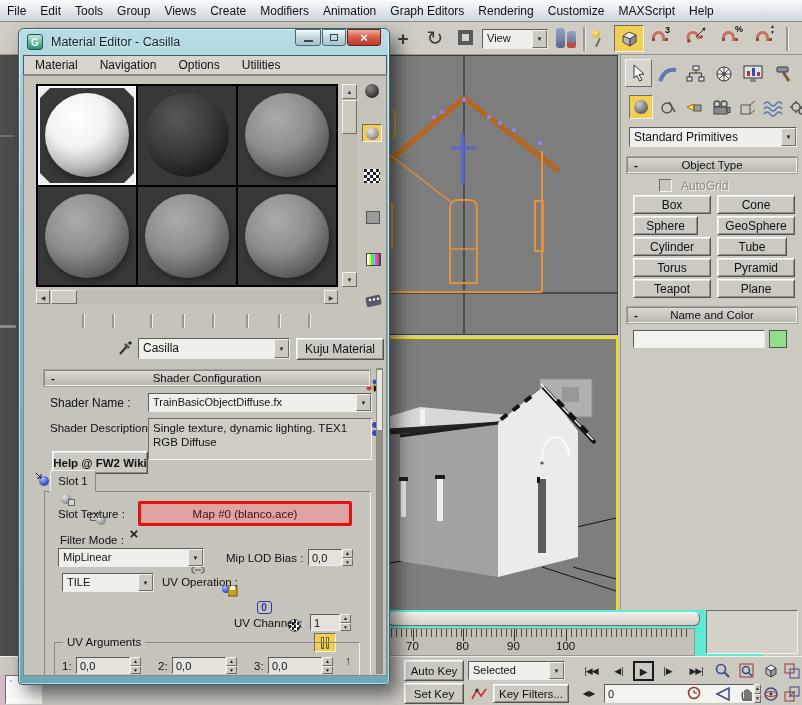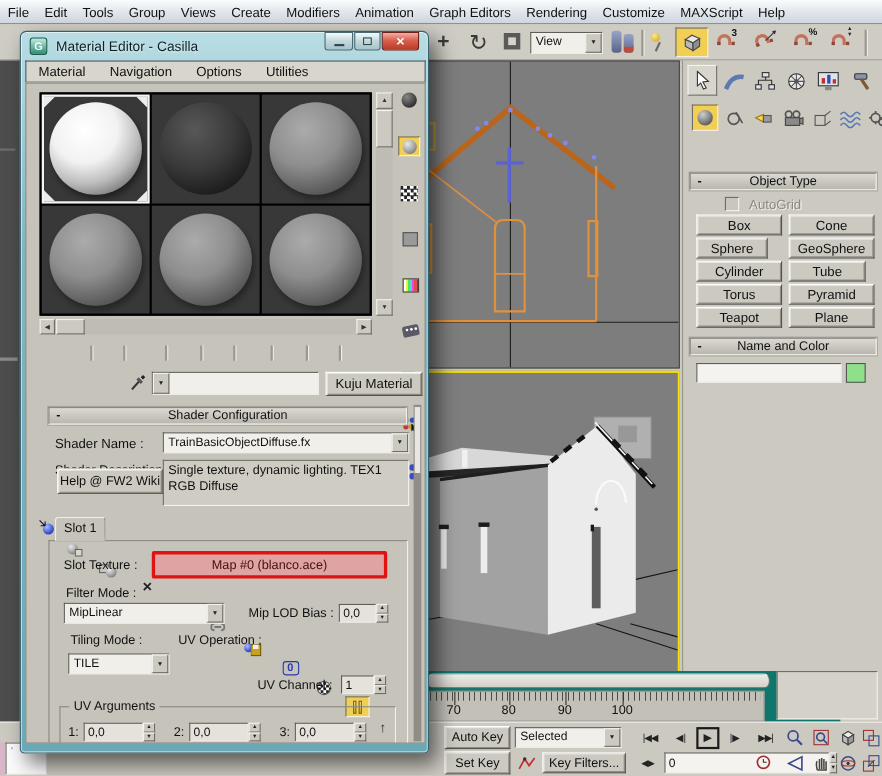--- a/index.html
+++ b/index.html
@@ -293,20 +293,24 @@
         </svg>
     </div>
     <div class="abs btn" style="left:166px;top:42px;width:22px;height:22px;">
       <svg width="18" height="18" viewBox="0 0 18 18">
           <circle cx="7" cy="8" r="4" fill="none" stroke="#555" stroke-width="1.5"></circle>
           <circle cx="13" cy="12" r="3" fill="none" stroke="#555" stroke-width="1.5"></circle>
           <path d="M7,2 v2 M7,12 v2 M1,8 h2 M11,8 h2" stroke="#555" stroke-width="1.5"></path>
         </svg>
     </div>
 
+    <div class="abs dd" style="left:8px;top:72px;width:168px;height:20px;">
+      <span class="val" style="font-size:12px;">Standard Primitives</span>
+      <span class="arw">▼</span>
+    </div>
 
     <div class="abs rollhdr" style="left:6px;top:102px;width:170px;height:16px;">
       <span class="minus">-</span>
       <span class="ttl">Object Type</span>
     </div>
     <div class="abs" style="left:38px;top:124px;width:13px;height:13px;">
       <div class="sunken" style="width:13px;height:13px;background:#c9c6be;"></div>
     </div>
     <div class="abs" style="left:60px;top:124px;color:#8d8a82;text-shadow:1px 1px 0 #f2f0ea;font-size:12px;">AutoGrid</div>
     <div class="abs raised2 btn cp-btn" style="left:12px;top:140px;width:78px;height:19px;">Box</div>
@@ -321,21 +325,21 @@
     <div class="abs raised2 btn cp-btn" style="left:96px;top:224px;width:78px;height:19px;">Plane</div>
 
     <div class="abs rollhdr" style="left:6px;top:252px;width:170px;height:16px;">
       <span class="minus">-</span>
       <span class="ttl">Name and Color</span>
     </div>
     <input class="abs fld" style="left: 12px; top: 275px; width: 132px; height: 18px; background: rgb(244, 243, 239);" value="">
     <div class="abs" style="left:148px;top:275px;width:18px;height:18px;background:#8ee08b;border:1px solid #555;"></div>
   </div>
 
-  <div class="abs" style="left:388px;top:610px;width:376px;height:48px;background:#0f766e;">
+  <div class="abs" style="left:388px;top:610px;width:376px;height:48px;background:#5eead4;">
     <div class="abs raised" style="left:0;top:2px;width:312px;height:14px;background:linear-gradient(#efede8,#d2cfc7);border-radius:6px;"></div>
     <div class="abs" style="left:0;top:18px;width:307px;height:28px;background:#c3c0b8;border:1px solid #9a978f;">
       <div class="abs" style="left:2px;top:0;width:300px;height:8px;background:repeating-linear-gradient(90deg,#4e4b45 0 1px,transparent 1px 5px);"></div>
       <div class="abs" style="left:24px;top:0;width:1px;height:12px;background:#333;"></div>
       <div class="abs" style="left:74px;top:0;width:1px;height:12px;background:#333;"></div>
       <div class="abs" style="left:125px;top:0;width:1px;height:12px;background:#333;"></div>
       <div class="abs" style="left:177px;top:0;width:1px;height:12px;background:#333;"></div>
       <span class="ticklbl" style="left:17px;">70</span>
       <span class="ticklbl" style="left:67px;">80</span>
       <span class="ticklbl" style="left:118px;">90</span>
@@ -605,20 +609,21 @@
       <div class="abs mei glyph" style="left:336px;top:235px;font-size:12px;">→</div>
 
       <div class="abs btn" style="left:92px;top:262px;width:18px;height:20px;">
         <svg width="15" height="16" viewBox="0 0 15 16">
             <line x1="2" y1="14" x2="9" y2="6" stroke="#333" stroke-width="2"></line>
             <polygon points="8,3 12,7 10,9 6,5" fill="#555"></polygon>
             <line x1="11" y1="2" x2="13" y2="4" stroke="#222" stroke-width="3"></line>
           </svg>
       </div>
       <div class="abs dd" style="left:114px;top:262px;width:152px;height:21px;">
+        <span class="val" style="font-size:12px;">Casilla</span>
         <span class="arw">▼</span>
       </div>
       <div class="abs raised2 btn" style="left:272px;top:262px;width:88px;height:22px;font-size:12px;">Kuju Material</div>
 
       <div class="abs" style="left:352px;top:292px;width:7px;height:306px;background:#8f8d86;">
         <div class="abs" style="left:1px;top:2px;width:5px;height:60px;background:#e8e6e0;"></div>
       </div>
 
       <div class="abs rollhdr" style="left:20px;top:294px;width:326px;height:16px;">
         <span class="minus">-</span>
@@ -627,21 +632,21 @@
 
       <div class="abs" style="left:26px;top:320px;font-size:12px;">Shader Name :</div>
       <div class="abs dd" style="left:124px;top:317px;width:224px;height:19px;">
         <span class="val">TrainBasicObjectDiffuse.fx</span>
         <span class="arw">▼</span>
       </div>
 
       <div class="abs" style="left:26px;top:346px;font-size:11.5px;">Shader Description :</div>
       <div class="abs sunken" style="left:124px;top:342px;width:224px;height:42px;padding:2px 4px;font-size:11.5px;line-height:1.25;background:#cfccc4;">Single texture, dynamic lighting. TEX1 RGB Diffuse</div>
 
-      <div class="abs raised2 btn" style="left:28px;top:350px;width:96px;height:23px;">Help @ FW2 Wiki</div>
+      <div class="abs raised2 btn" style="left:28px;top:375px;width:96px;height:23px;font-weight:bold;">Help @ FW2 Wiki</div>
 
       <div class="abs" style="left:20px;top:415px;width:327px;height:186px;border:1px solid;border-color:#8a8880 #f1efe9 #f1efe9 #8a8880;"></div>
       <div class="abs btn" style="left:26px;top:394px;width:46px;height:22px;background:#c6c3bb;border:1px solid;border-color:#f1efe9 #8a8880 #c6c3bb #f1efe9;border-radius:3px 3px 0 0;font-size:11.5px;">Slot 1</div>
 
       <div class="abs" style="left:34px;top:432px;font-size:11.5px;">Slot Texture :</div>
       <div class="abs btn" style="left:114px;top:425px;width:214px;height:25px;background:#dfa3a3;border:3px solid #e01212;border-radius:2px;color:#40100e;font-size:11.5px;">Map #0 (blanco.ace)</div>
 
       <div class="abs" style="left:36px;top:458px;font-size:11.5px;">Filter Mode :</div>
       <div class="abs dd" style="left:34px;top:472px;width:146px;height:19px;">
         <span class="val">MipLinear</span>
@@ -649,21 +654,21 @@
       </div>
       <div class="abs" style="left:202px;top:476px;font-size:11.5px;">Mip LOD Bias :</div>
       <input class="abs fld" style="left: 284px; top: 473px; width: 34px; height: 17px;" value="0,0">
       <span class="abs spin" style="left:318px;top:473px;height:17px;">
           <span>▲</span>
           <span>▼</span>
         </span>
 
       <div class="abs" style="left:40px;top:500px;font-size:11.5px;">Tiling Mode :</div>
       <div class="abs" style="left:138px;top:500px;font-size:11.5px;">UV Operation :</div>
-      <div class="abs dd" style="left:38px;top:518px;width:92px;height:19px;">
+      <div class="abs dd" style="left:38px;top:497px;width:92px;height:19px;">
         <span class="val">TILE</span>
         <span class="arw">▼</span>
       </div>
 
       <div class="abs" style="left:210px;top:541px;font-size:11.5px;">UV Channel :</div>
       <input class="abs fld" style="left: 286px; top: 538px; width: 30px; height: 17px;" value="1">
       <span class="abs spin" style="left:316px;top:538px;height:17px;">
           <span>▲</span>
           <span>▼</span>
         </span>

